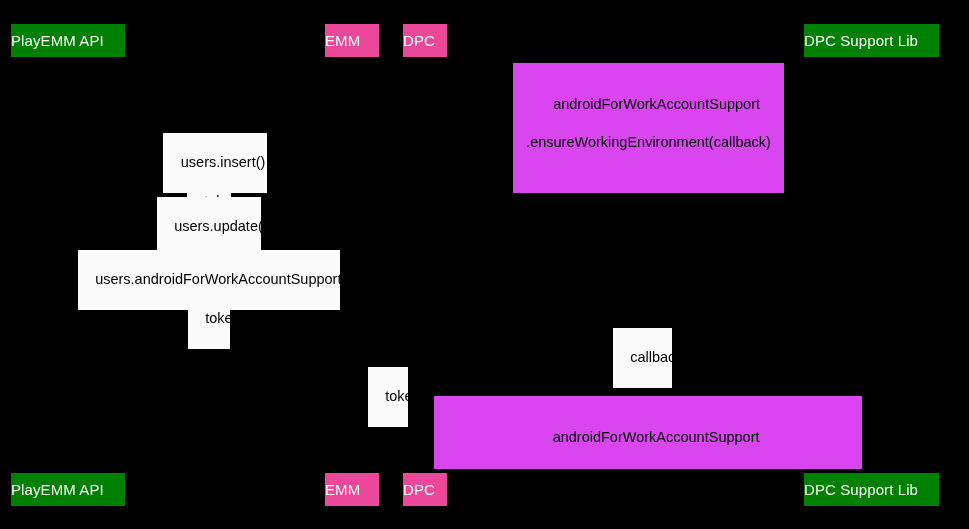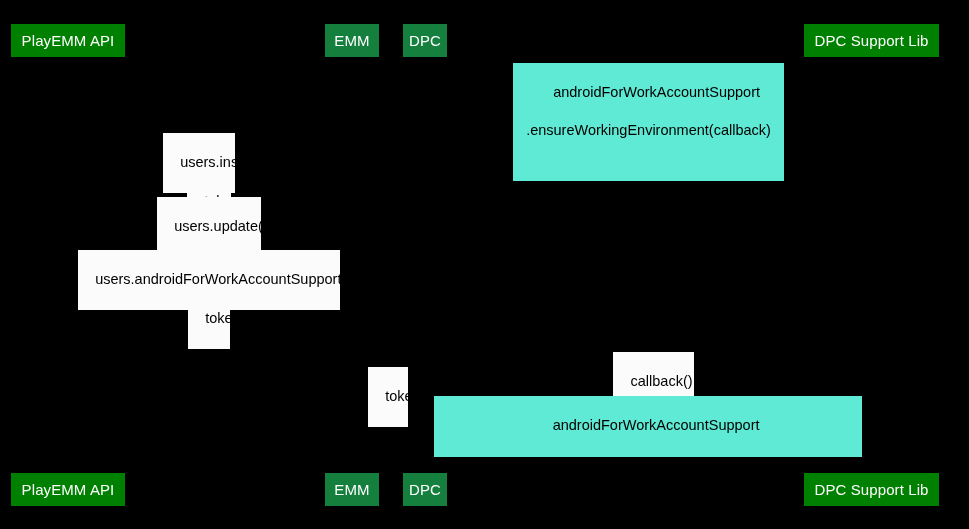--- a/index.html
+++ b/index.html
@@ -12,48 +12,47 @@
     width: 969px;
     height: 529px;
     background: #000000;
     overflow: hidden;
     font-family: "Liberation Sans", sans-serif;
   }
   .participant {
     position: absolute;
     display: flex;
     align-items: center;
-    justify-content: center;
     color: #ffffff;
     font-size: 15px;
     line-height: 1;
     letter-spacing: 0.1px;
     box-sizing: border-box;
     white-space: nowrap;
   }
   .participant.green { background: #008000; }
-  .participant.blue  { background: #15803d; }
+  .participant.blue  { background: #ec4899; }
 
   .msg {
     position: absolute;
     color: #000000;
     font-size: 14.5px;
     line-height: 19px;
     white-space: pre;
     box-sizing: border-box;
   }
   .msg.simple {
     background: #fbfbfb;
     padding: 1px 1px 2px 1px;
     text-align: center;
   }
   .msg.block {
-    background: #5eead4;
+    background: #d946ef;
     text-align: center;
-    padding: 1px 2px 3px 2px;
+    padding: 13px 2px 3px 2px;
   }
   .msg .line2 { display: block; }
 </style>
 </head>
 <body>
 
 <div id="diagram">
 
   <div class="participant green" style="left:11px; top:24px; width:114px; height:33px;">
     <span>PlayEMM API</span>
@@ -69,41 +68,41 @@
 
   <div class="participant green" style="left:804px; top:24px; width:135px; height:33px;">
     <span>DPC Support Lib</span>
   </div>
 
   <div class="msg block" style="left:513px; top:63px; width:271px;">
     <span>androidForWorkAccountSupport</span>
     <span class="line2">.ensureWorkingEnvironment(callback)</span>
   </div>
 
-  <div class="msg simple" style="left:163px; top:133px; width:72px;">
+  <div class="msg simple" style="left:163px; top:133px; width:104px;">
     <span>users.insert()</span>
   </div>
 
   <div class="msg simple" style="left:187px; top:172px; width:44px;">
     <span>token</span>
   </div>
 
   <div class="msg simple" style="left:157px; top:197px; width:104px;">
     <span>users.update()</span>
   </div>
 
   <div class="msg simple" style="left:78px; top:250px; width:262px;">
     <span>users.androidForWorkAccountSupport()</span>
   </div>
 
   <div class="msg simple" style="left:188px; top:289px; width:42px;">
     <span>token</span>
   </div>
 
-  <div class="msg simple" style="left:613px; top:328px; width:81px;margin-top:24px;">
+  <div class="msg simple" style="left:613px; top:328px; width:59px;">
     <span>callback()</span>
   </div>
 
   <div class="msg simple" style="left:368px; top:367px; width:40px;">
     <span>token</span>
   </div>
 
   <div class="msg block" style="left:434px; top:396px; width:428px;">
     <span>androidForWorkAccountSupport</span>
   </div>

